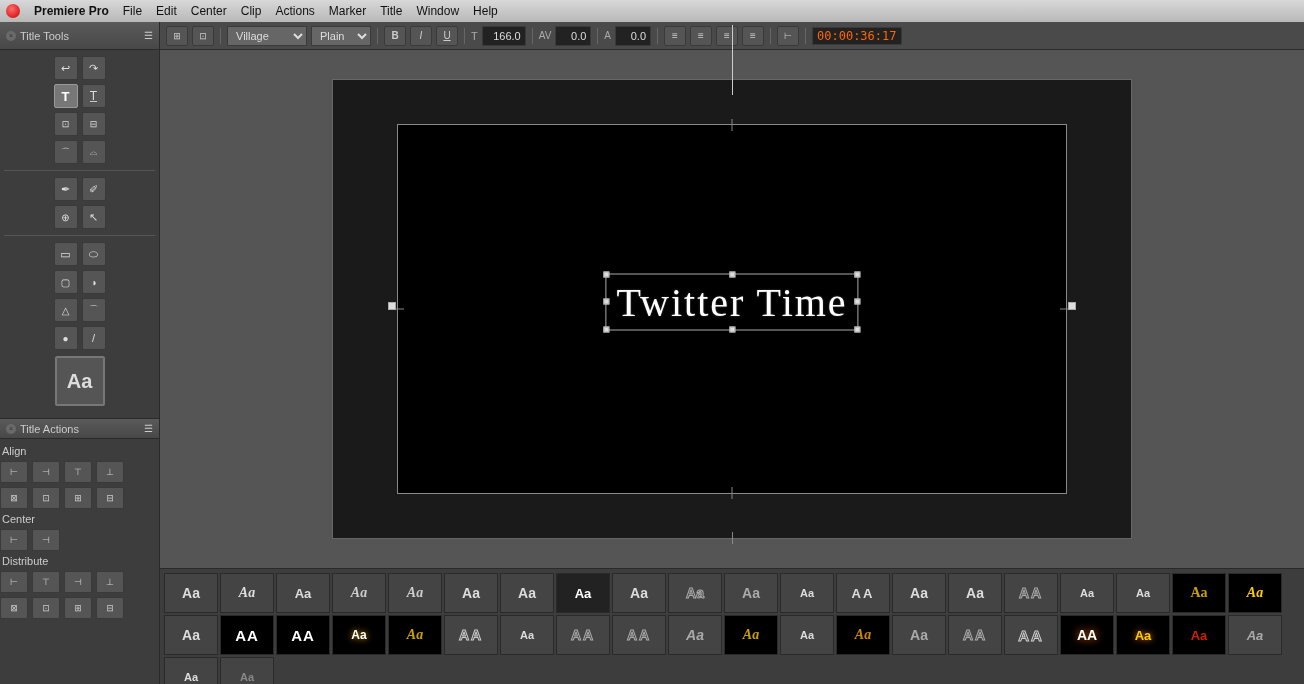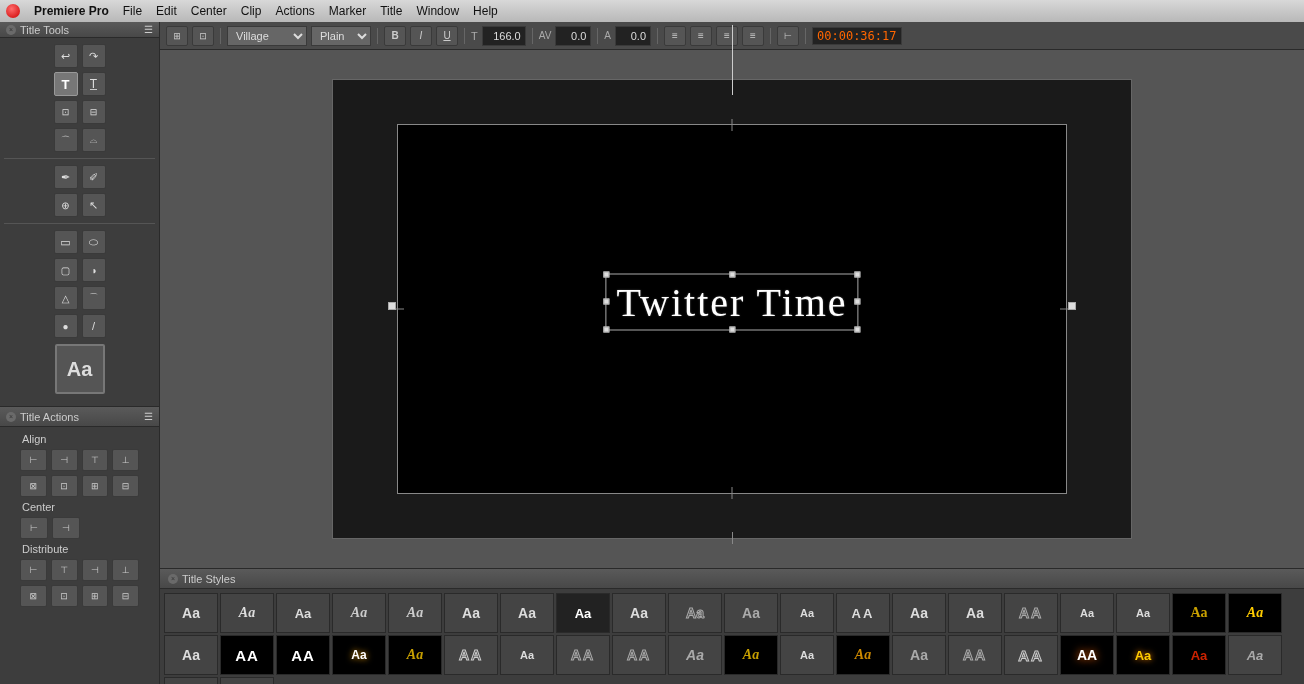--- a/index.html
+++ b/index.html
@@ -44,21 +44,21 @@
     
     .left-panel {
       width: 160px;
       background: #3d3d3d;
       border-right: 1px solid #2a2a2a;
       display: flex;
       flex-direction: column;
     }
 
     .panel-header {
-      height: 16px;
+      height: 28px;
       background: linear-gradient(to bottom, #5a5a5a, #484848);
       display: flex;
       align-items: center;
       padding: 0 6px;
       font-size: 11px;
       color: #ccc;
       border-bottom: 1px solid #2a2a2a;
       justify-content: space-between;
     }
     .panel-close-btn {
@@ -137,21 +137,21 @@
       background: linear-gradient(to bottom, #5a5a5a, #484848);
       display: flex;
       align-items: center;
       padding: 0 6px;
       font-size: 11px;
       color: #ccc;
       border-bottom: 1px solid #2a2a2a;
       justify-content: space-between;
     }
     .actions-content {
-      padding: 6px 20px;
+      padding: 6px 0;
     }
     .action-section-label {
       font-size: 11px;
       color: #ccc;
       margin-bottom: 4px;
       margin-left: 2px;
     }
     .action-row {
       display: flex;
       gap: 4px;
@@ -590,26 +590,20 @@
           </div>
 
           <div style="position:absolute;left:-10px;top:48%;width:8px;height:8px;background:#ddd;border:1px solid #aaa;"></div>
 
           <div style="position:absolute;right:-10px;top:48%;width:8px;height:8px;background:#ddd;border:1px solid #aaa;"></div>
         </div>
       </div>
     </div>
 
     <div class="title-styles-panel">
-      <div class="title-styles-header">
-        <div class="title-styles-tab">
-          <div class="panel-close-btn">×</div>
-          <span>Title Styles</span>
-        </div>
-      </div>
 
       <div class="styles-grid">
         <div class="style-swatch ss-plain" style="font-family:Arial,sans-serif;color:#ddd;">Aa</div>
         <div class="style-swatch ss-serif" style="font-family:'Times New Roman',serif;color:#ddd;font-style:italic;">Aa</div>
         <div class="style-swatch" style="color:#ddd;font-family:Arial,sans-serif;font-size:13px;">Aa</div>
         <div class="style-swatch" style="font-family:'Times New Roman',serif;font-style:italic;color:#ccc;font-size:14px;">Aa</div>
         <div class="style-swatch" style="font-family:'Times New Roman',serif;font-style:italic;color:#ccc;font-size:14px;">Aa</div>
         <div class="style-swatch" style="color:#ddd;font-family:Arial,sans-serif;">Aa</div>
         <div class="style-swatch" style="color:#ddd;font-family:Arial,sans-serif;">Aa</div>
         <div class="style-swatch ss-black-bg" style="background:#222;color:#fff;font-family:Arial,sans-serif;font-weight:bold;font-size:13px;">Aa</div>

